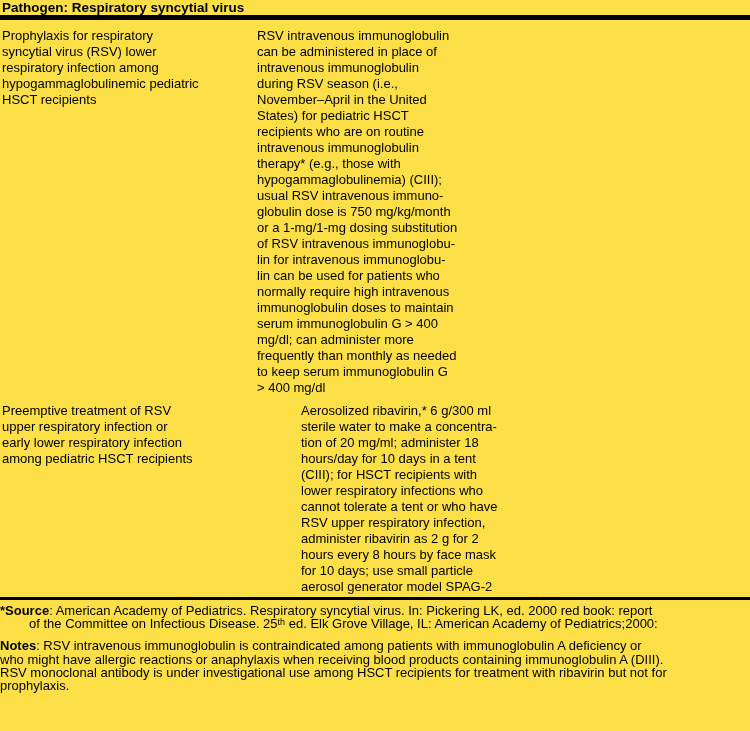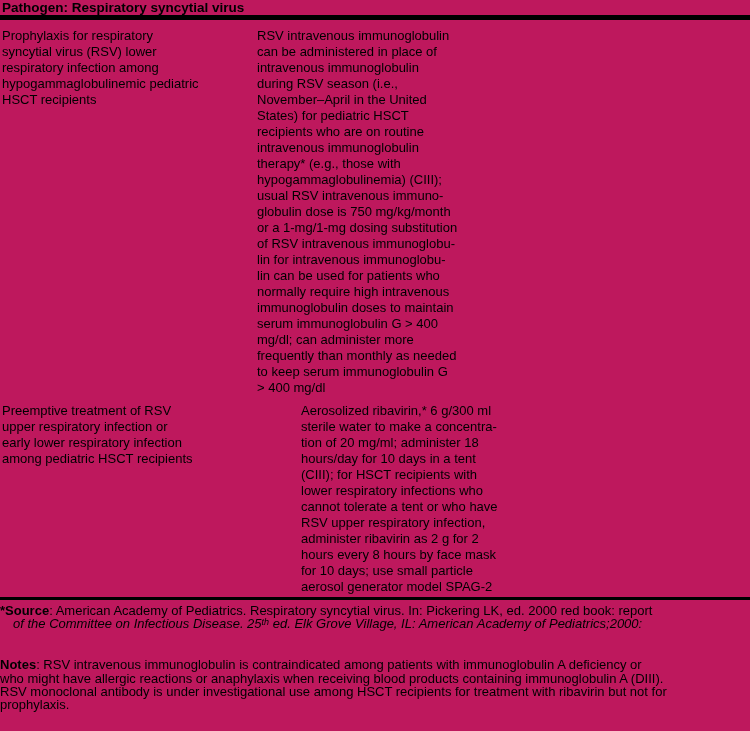--- a/index.html
+++ b/index.html
@@ -1,21 +1,21 @@
 <!DOCTYPE html>
 <html><head>
 <meta charset="utf-8">
 <style>
   * { margin: 0; padding: 0; box-sizing: border-box; }
   html, body { background: #ffffff; }
   .page {
     position: relative;
     width: 750px;
     height: 731px;
-    background: #be185d;
+    background: #fde047;
     color: #000000;
     font-family: "Liberation Sans", sans-serif;
     overflow: hidden;
   }
   .pathogen {
     font-weight: bold;
     font-size: 13.5px;
     line-height: 14px;
     padding: 1px 0 0 2px;
     white-space: pre;
@@ -45,22 +45,22 @@
   .cc2 { width: 263px; padding-left: 2px; }
   .cc3 { flex: 1;      padding-left: 7px; }
   .rule-bottom { margin-top: 2px; }
   .footnotes {
     padding-top: 4px;
     font-size: 13px;
     line-height: 13.2px;
   }
   .fn-line, .fn-lines { white-space: pre; }
   .fn-line b { font-weight: bold; }
-  .indent { padding-left: 13px; font-style: italic; }
-  .notes-note { margin-top: 28px; }
+  .indent { padding-left: 29px; }
+  .notes-note { margin-top: 9px; }
   sup.ord {
     font-size: 9px;
     line-height: 0;
     position: relative;
     top: -3px;
     vertical-align: baseline;
   }
 </style>
 </head>
 <body>

